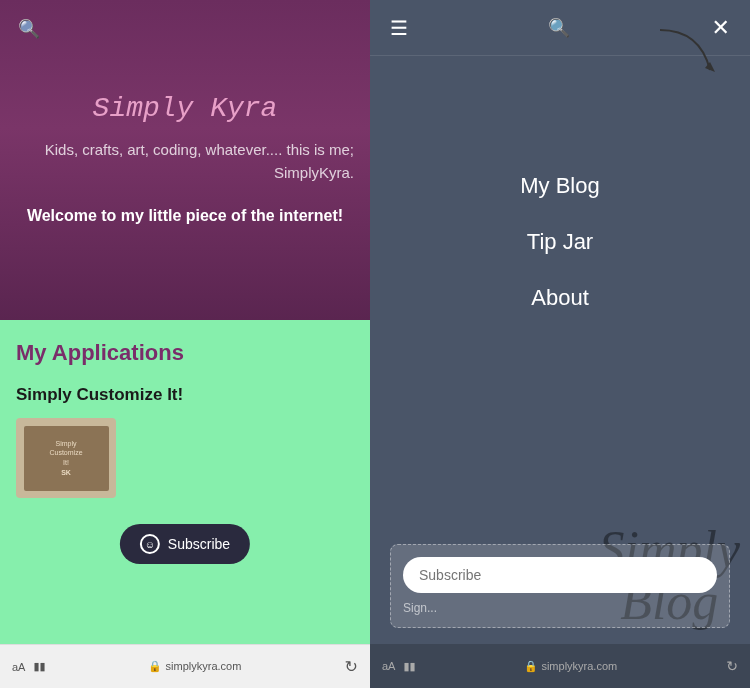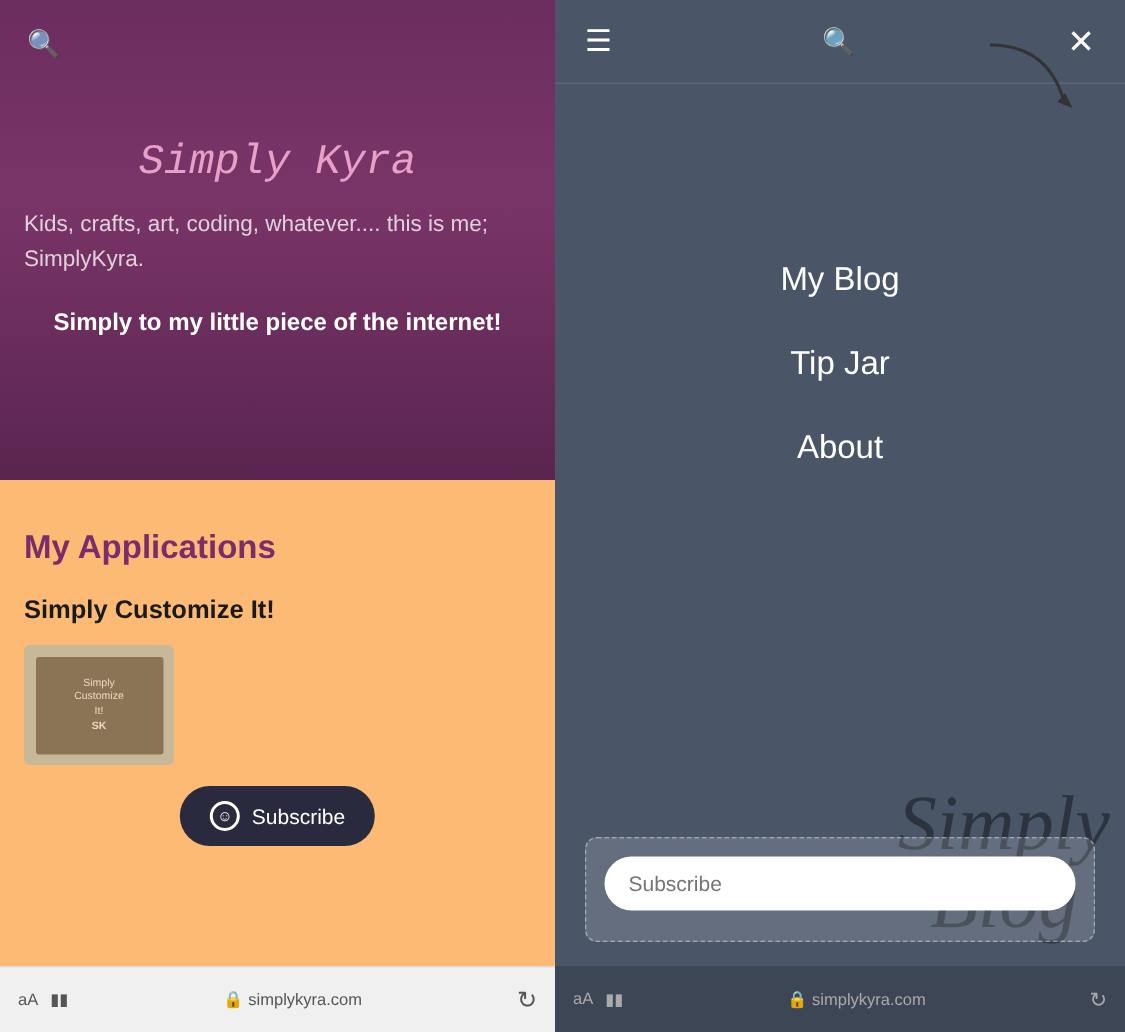--- a/index.html
+++ b/index.html
@@ -47,37 +47,37 @@
       color: #e8a0c8;
       font-size: 28px;
       text-align: center;
       margin-bottom: 14px;
       line-height: 1.2;
     }
 
     .site-desc {
       color: #e0d0dc;
       font-size: 15px;
-      text-align: left;
+      text-align: right;
       line-height: 1.5;
       margin-bottom: 20px;
     }
 
     .welcome-text {
       color: white;
       font-weight: bold;
       font-size: 16px;
       text-align: center;
       line-height: 1.5;
     }
 
     .left-bottom {
-      background: #fdba74;
+      background: #86efac;
       flex: 1;
-      padding: 32px 16px;
+      padding: 20px 16px;
       overflow: hidden;
       position: relative;
     }
 
     .my-apps-title {
       color: #7a2d6a;
       font-size: 22px;
       font-weight: bold;
       margin-bottom: 18px;
     }
@@ -305,21 +305,21 @@
   </style>
 </head>
 <body>
 
 <div class="left-panel">
 
   <div class="left-top">
     <span class="search-icon-left">🔍</span>
     <div class="site-title-cursive">Simply Kyra</div>
     <div class="site-desc">Kids, crafts, art, coding, whatever.... this is me; SimplyKyra.</div>
-    <div class="welcome-text">Simply to my little piece of the internet!</div>
+    <div class="welcome-text">Welcome to my little piece of the internet!</div>
   </div>
 
   <div class="left-bottom">
     <div class="my-apps-title">My Applications</div>
     <div class="app-card">
       <div>
         <div class="app-card-text">Simply Customize It!</div>
       </div>
       <div class="app-thumbnail">
         <div class="app-thumbnail-inner">
@@ -365,20 +365,21 @@
 
   <div class="right-bottom-area">
 
     <div class="watermark-logo">
       <span>Simply</span><br>
       <span>Blog</span>
     </div>
 
     <div class="email-box">
       <input class="email-input" type="text" placeholder="Subscribe" style="">
+      <div class="sign-text">Sign...</div>
     </div>
 
     <div class="right-bottom-bar">
       <span style="font-size:11px;">aA</span>
       <span style="font-size:11px;">▮▮</span>
       <span style="flex:1;text-align:center;font-size:11px;">🔒 <span>simplykyra.com</span></span>
       <span style="font-size:14px;">↻</span>
     </div>
   </div>
 </div>

